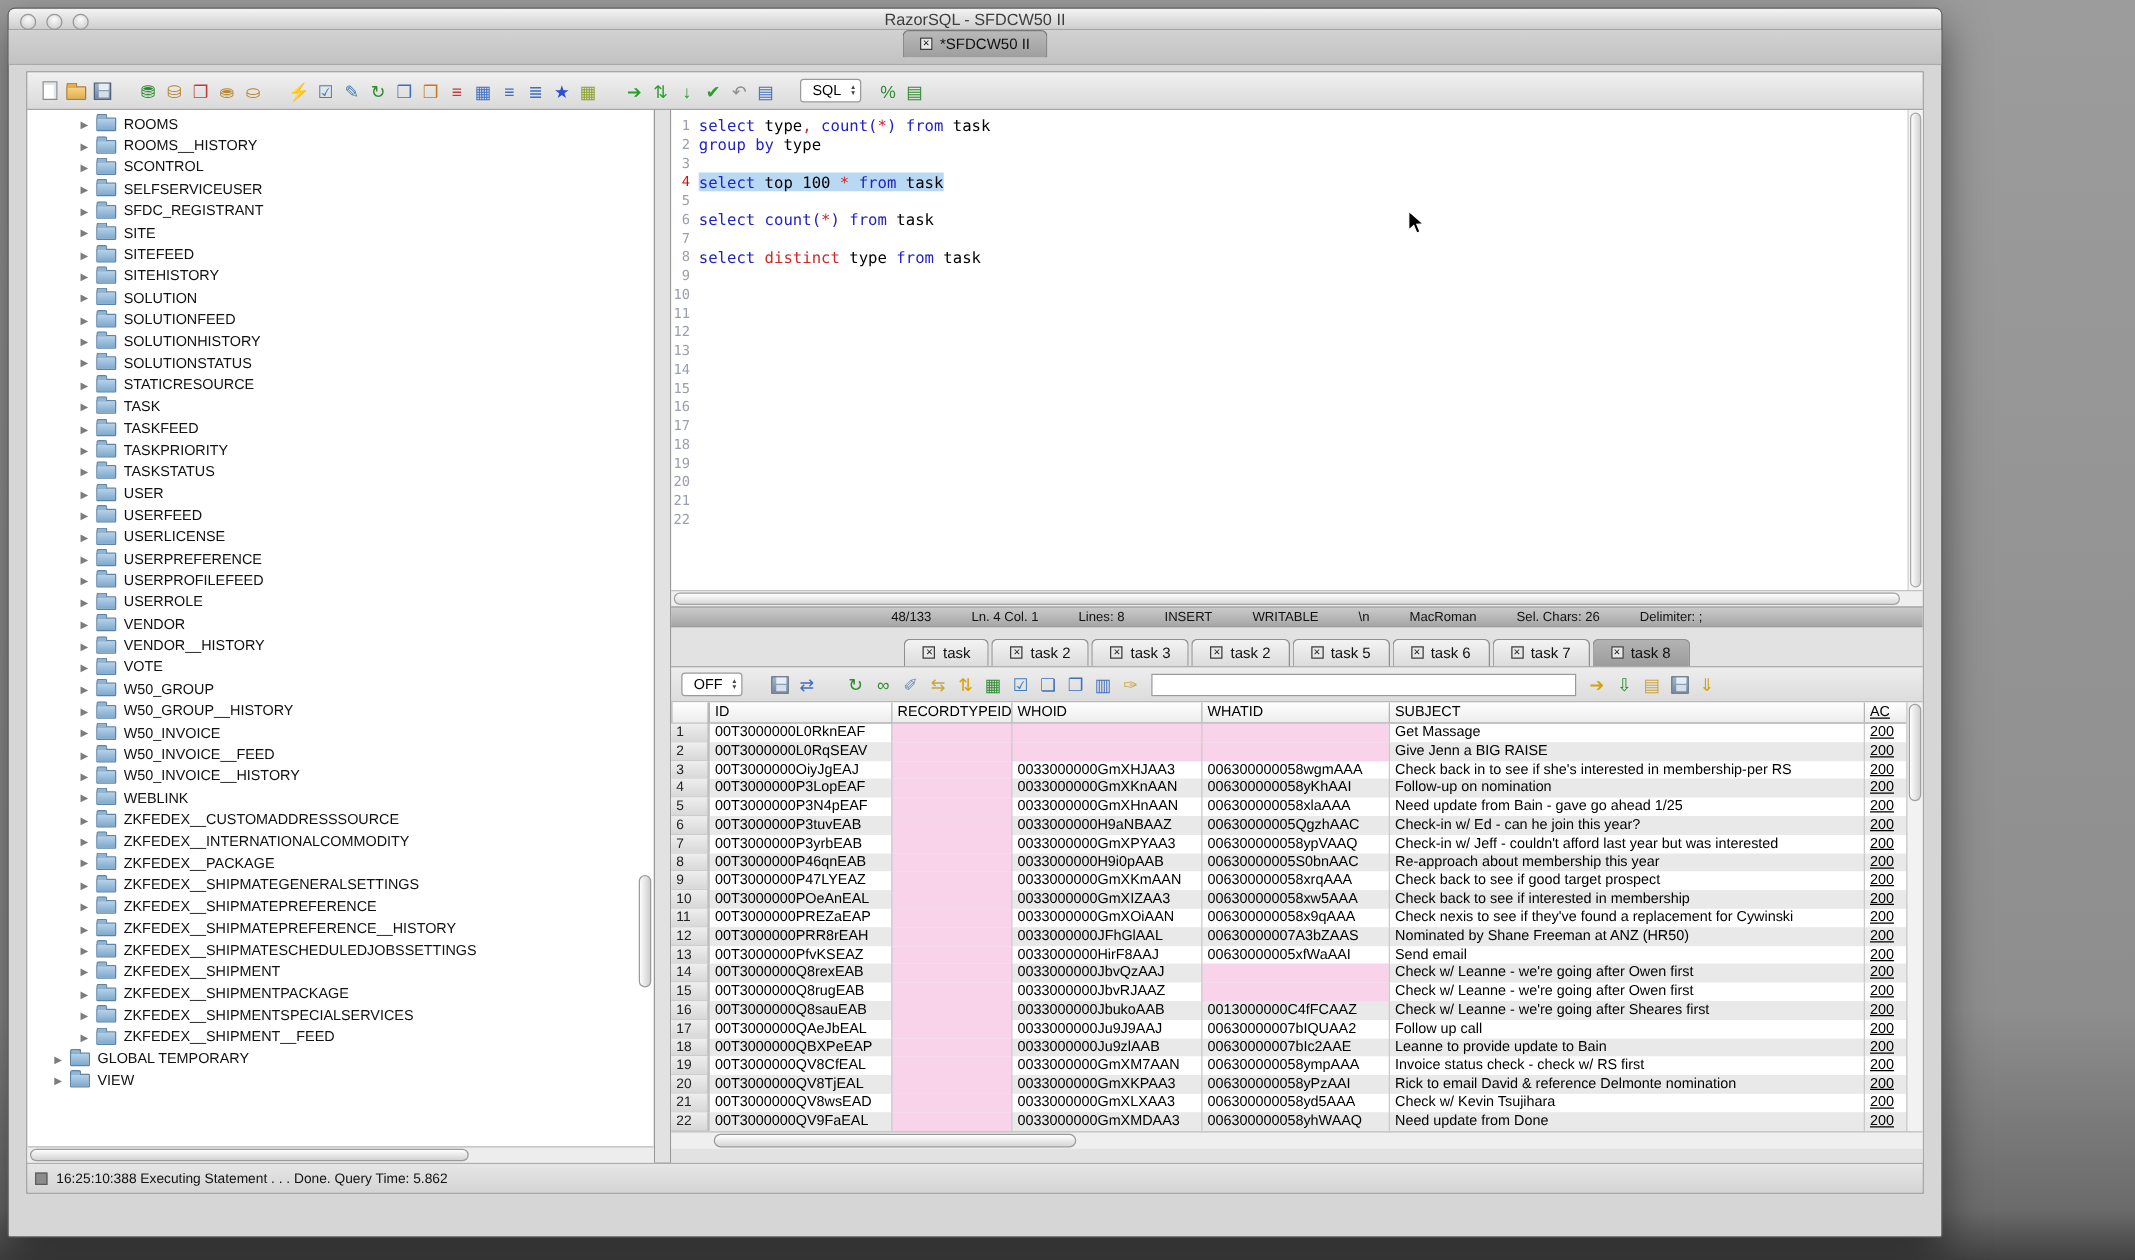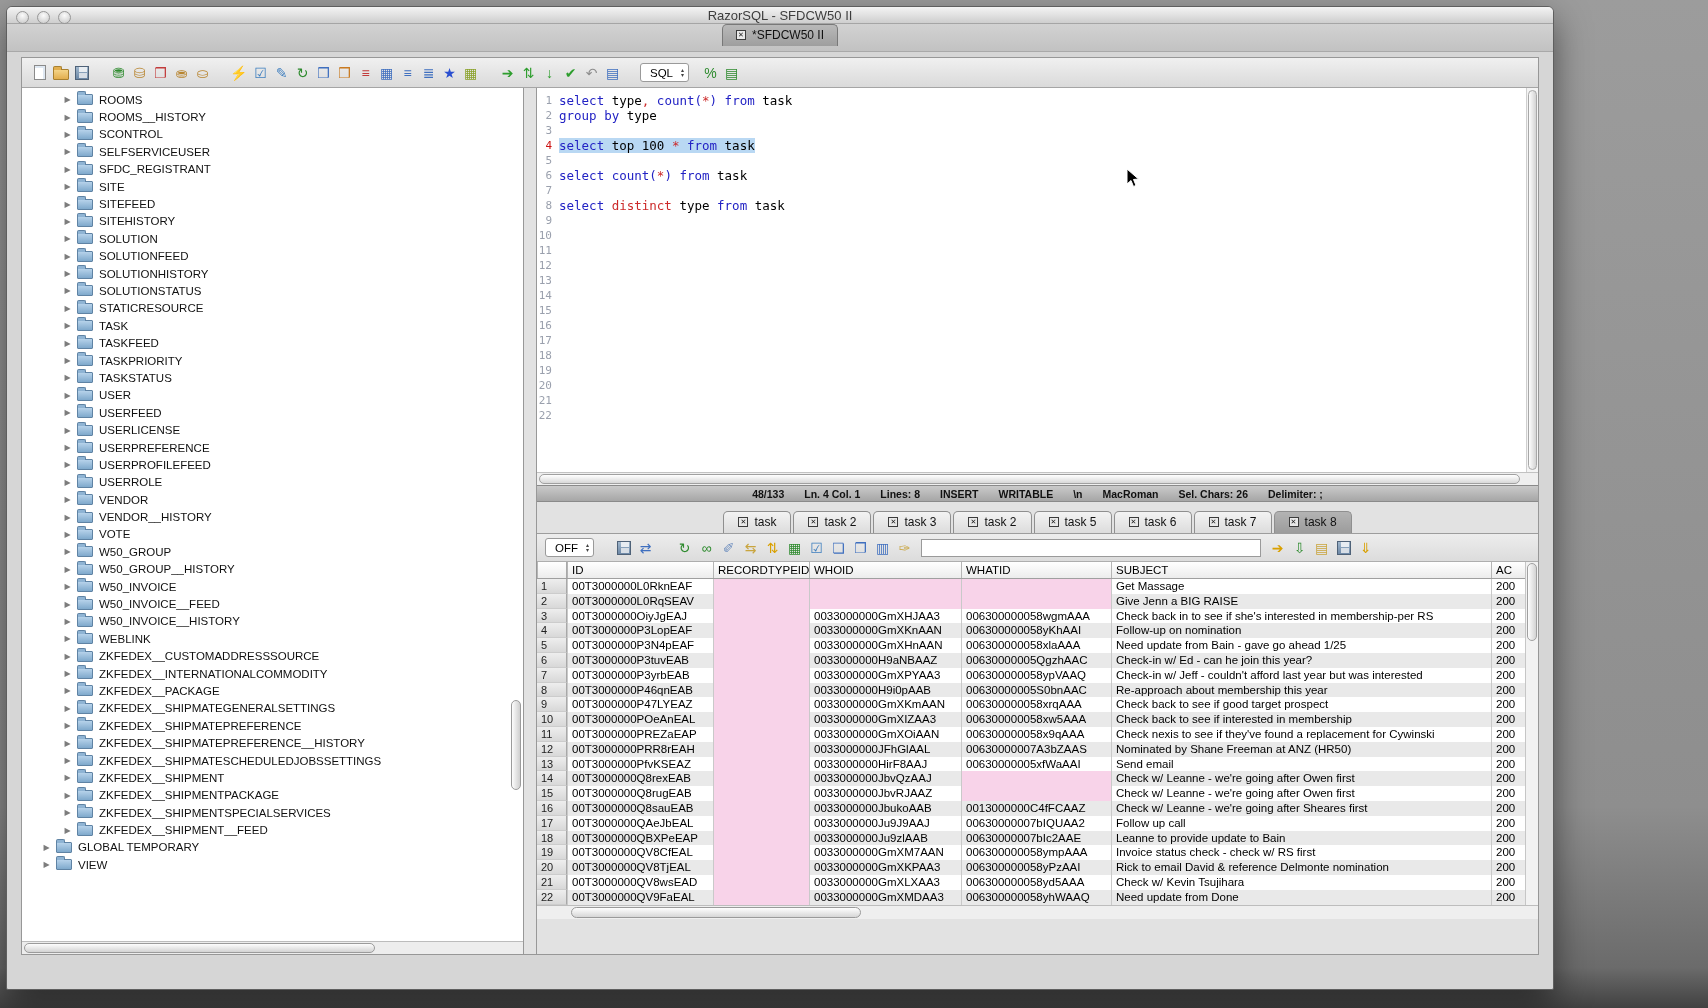--- a/index.html
+++ b/index.html
@@ -91,22 +91,22 @@
   .tk-k { color:#2222c4; } .tk-r { color:#cc2a2a; } .tk-t { color:#000; }
   .ed-vscroll { position:absolute; right:0; top:0; bottom:0; width:12px; background:#f4f4f4;
     border-left:1px solid #cfcfcf; }
   .ed-vscroll .thumb { position:absolute; left:1px; right:1px; top:2px; bottom:2px;
     background:linear-gradient(90deg,#fdfdfd,#d3d3d3); border:1px solid #a8a8a8; border-radius:6px; }
   .ed-hscroll { height:13px; flex:none; background:#efefef; border-top:1px solid #c2c2c2; position:relative; }
   .ed-hscroll .thumb { position:absolute; left:2px; top:1px; height:10px; width:98%;
     background:linear-gradient(#ffffff,#d8d8d8); border:1px solid #a0a0a0; border-radius:5px; }
   .editor-status { height:17px; flex:none; background:linear-gradient(#cacaca,#a6a6a6);
     border-top:1px solid #8a8a8a; border-bottom:1px solid #8a8a8a;
-    display:flex; align-items:center; justify-content:center; gap:20px;
-    font-size:10.5px; color:#111;font-weight:bold; }
+    display:flex; align-items:center; justify-content:center; gap:32px;
+    font-size:10.5px; color:#111; }
 
   
   .tabs-gap { height:7px; flex:none; background:#e2e2e2; }
   .task-tabs { height:25px; flex:none; background:#e2e2e2; border-bottom:1px solid #9d9d9d;
     display:flex; justify-content:center; align-items:flex-end; gap:2px; }
   .task-tab { background:linear-gradient(#f3f3f3,#dcdcdc); border:1px solid #8f8f8f; border-bottom:none;
     border-radius:5px 5px 0 0; padding:3px 14px 4px; font-size:12px; color:#111;
     display:flex; align-items:center; gap:6px; }
   .task-tab.selected { background:linear-gradient(#b3b3b3,#9c9c9c); }
 
@@ -123,21 +123,21 @@
   .grow { display:flex; height:14.8px; font-size:11.5px; color:#000; }
   .grow.hdr { height:17px; background:linear-gradient(#ffffff,#ececec);
     border-bottom:1px solid #9f9f9f; font-size:11.5px; }
   .gc { flex:none; padding:0 4px; overflow:hidden; white-space:nowrap; border-left:1px solid #c9c9c9;
     line-height:14.8px; }
   .grow.hdr .gc { line-height:16px; border-left:1px solid #b5b5b5; }
   .gc.gut { width:30px; background:linear-gradient(#eeeeee,#d8d8d8); border-left:none;
     border-right:1px solid #a8a8a8; border-bottom:1px solid #cccccc; font-size:11px; color:#222; }
   .grow.hdr .gc.gut { background:linear-gradient(#ffffff,#ececec); border-bottom:none; }
   .c-id{width:146px;} .c-rt{width:96px;} .c-who{width:152px;} .c-what{width:150px;}
-  .c-subj{width:380px;} .c-ac{flex:1; min-width:0;}
+  .c-subj{width:380px;} .c-ac{flex:1; min-width:0;text-decoration:underline;}
   .grow.even { background:#e9e9e9; } .grow.odd { background:#ffffff; }
   .gc.nul { background:#f8d3e9 !important; }
   .grid-vscroll { width:13px; flex:none; background:#f2f2f2; border-left:1px solid #c6c6c6; position:relative; }
   .grid-vscroll .thumb { position:absolute; left:1px; right:1px; top:1px; height:78px;
     background:linear-gradient(90deg,#fdfdfd,#d3d3d3); border:1px solid #a0a0a0; border-radius:6px; }
   .grid-hscroll { height:14px; flex:none; background:#efefef; border-top:1px solid #bdbdbd; position:relative; }
   .grid-hscroll .thumb { position:absolute; left:34px; top:1px; height:11px; width:290px;
     background:linear-gradient(#ffffff,#d6d6d6); border:1px solid #9a9a9a; border-radius:6px; }
   .grid-filler { flex:1; background:#e2e2e2; }
 
@@ -788,19 +788,23 @@
           </div>
           <div class="grid-hscroll">
             <div class="thumb"></div>
           </div>
           <div class="grid-filler"></div>
         </div>
 
       </div>
     </div>
 
+    <div class="bottom-status">
+      <span class="stop-sq"></span>
+      <span>16:25:10:388 Executing Statement . . . Done. Query Time: 5.862</span>
+    </div>
 
   </div>
 </div>
 
 <svg class="cursor" viewBox="0 0 14 20">
   <path d="M1,1 L1,16 L5,12.5 L7.5,18.5 L10,17.4 L7.5,11.5 L12.5,11 Z" fill="#000" stroke="#fff" stroke-width="1"></path>
 </svg>
 
 </body></html>

